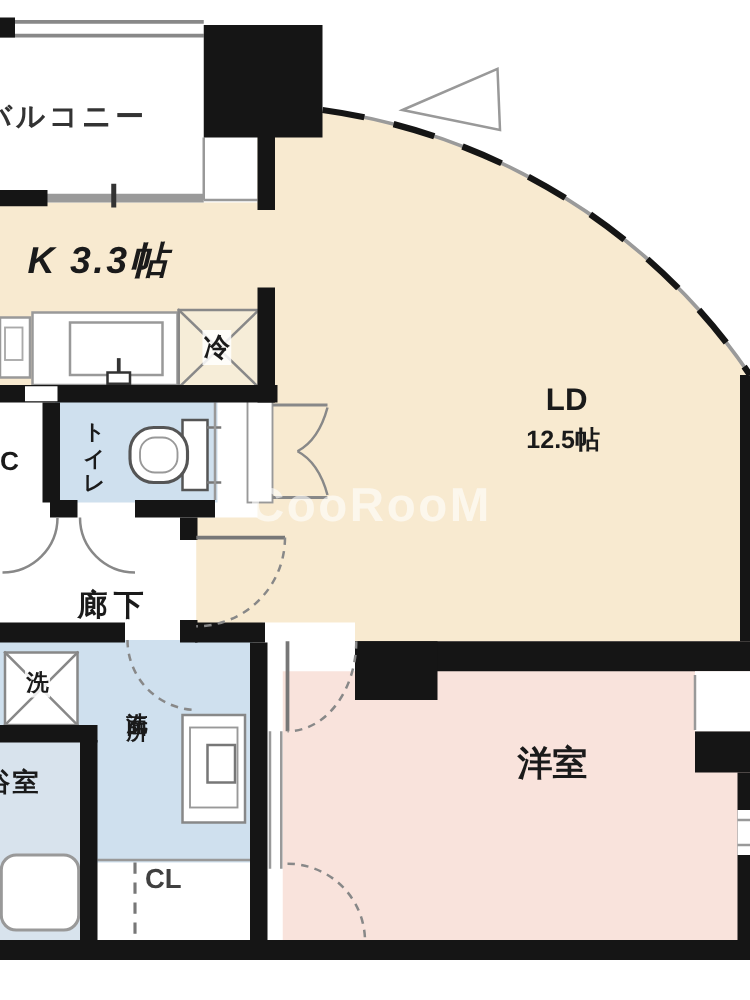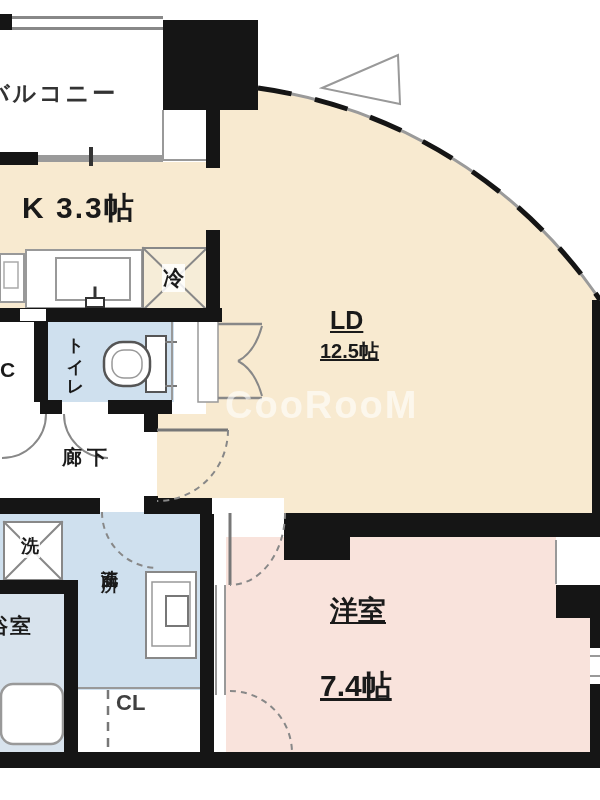--- a/index.html
+++ b/index.html
@@ -1,24 +1,24 @@
 <!DOCTYPE html>
 <html><head>
 <meta charset="utf-8">
 <style>
   html,body{margin:0;padding:0;background:#fff;}
   #canvas{position:relative;width:600px;height:800px;background:#ffffff;overflow:hidden;
           font-family:"Liberation Sans","DejaVu Sans",sans-serif;}
   #plan-svg{position:absolute;left:0;top:0;}
   .lbl{position:absolute;color:#1a1a1a;font-weight:bold;white-space:nowrap;}
-  .lbl-center{text-align:left;text-decoration:underline;}
+  .lbl-center{text-align:right;}
   .vertical{writing-mode:vertical-rl;text-orientation:upright;}
   .badge{background:rgba(255,255,255,0.85);padding:0 1px;}
   .watermark{position:absolute;color:rgba(255,255,255,0.6);font-weight:bold;
-             font-size:38px;letter-spacing:2px;white-space:nowrap;margin-left:25px;}
+             font-size:38px;letter-spacing:2px;white-space:nowrap;}
 </style>
 </head>
 <body>
 
 <div id="canvas">
 
   <svg id="plan-svg" width="600" height="800" viewBox="0 0 600 800">
 
     <g>
 
@@ -153,38 +153,37 @@
       <path d="M285,513 A55,72 0 0 1 230,585" stroke="#888" stroke-width="2" stroke-dasharray="6 5"></path>
 
       <path d="M230,691 A62,62 0 0 1 292,753" stroke="#888" stroke-width="2" stroke-dasharray="6 5"></path>
 
       <line x1="108" y1="690" x2="108" y2="752" stroke="#777" stroke-width="2.5" stroke-dasharray="9 7"></line>
     </g>
   </svg>
 
   <div class="lbl" style="left:-14px;top:78px;font-size:23px;color:#333;letter-spacing:3px;">バルコニー</div>
 
-  <div class="lbl" style="left:22px;top:188px;font-size:30px;letter-spacing:2px;">K 3.3帖</div>
+  <div class="lbl" style="left:22px;top:188px;font-size:30px;letter-spacing:2px;font-style:italic;">K 3.3帖</div>
 
   <div class="lbl lbl-center" style="left:330px;top:306px;width:140px;font-size:25px;">LD</div>
   <div class="lbl lbl-center" style="left:320px;top:338px;width:160px;font-size:20px;">12.5帖</div>
 
   <div class="lbl vertical" style="left:64px;top:326px;font-size:17px;letter-spacing:2px;">トイレ</div>
 
   <div class="lbl" style="left:0px;top:358px;font-size:21px;">C</div>
 
-  <div class="lbl" style="left:62px;top:444px;font-size:20px;letter-spacing:5px;text-align:center;">廊下</div>
+  <div class="lbl" style="left:62px;top:468px;font-size:24px;letter-spacing:5px;text-align:center;">廊下</div>
 
   <div class="lbl badge" style="left:162px;top:264px;font-size:21px;">冷</div>
 
   <div class="lbl badge" style="left:20px;top:534px;font-size:18px;">洗</div>
 
   <div class="lbl vertical" style="left:98px;top:556px;font-size:17px;letter-spacing:3px;">洗面所</div>
 
   <div class="lbl" style="left:-13px;top:612px;font-size:21px;letter-spacing:2px;">浴室</div>
 
   <div class="lbl" style="left:116px;top:690px;font-size:22px;color:#404040;font-weight:700;">CL</div>
 
   <div class="lbl lbl-center" style="left:330px;top:592px;width:140px;font-size:28px;">洋室</div>
-  <div class="lbl lbl-center" style="left:320px;top:666px;width:160px;font-size:30px;">7.4帖</div>
 
   <div class="watermark" style="left:200px;top:384px;">CooRooM</div>
 </div>
 
 </body></html>

